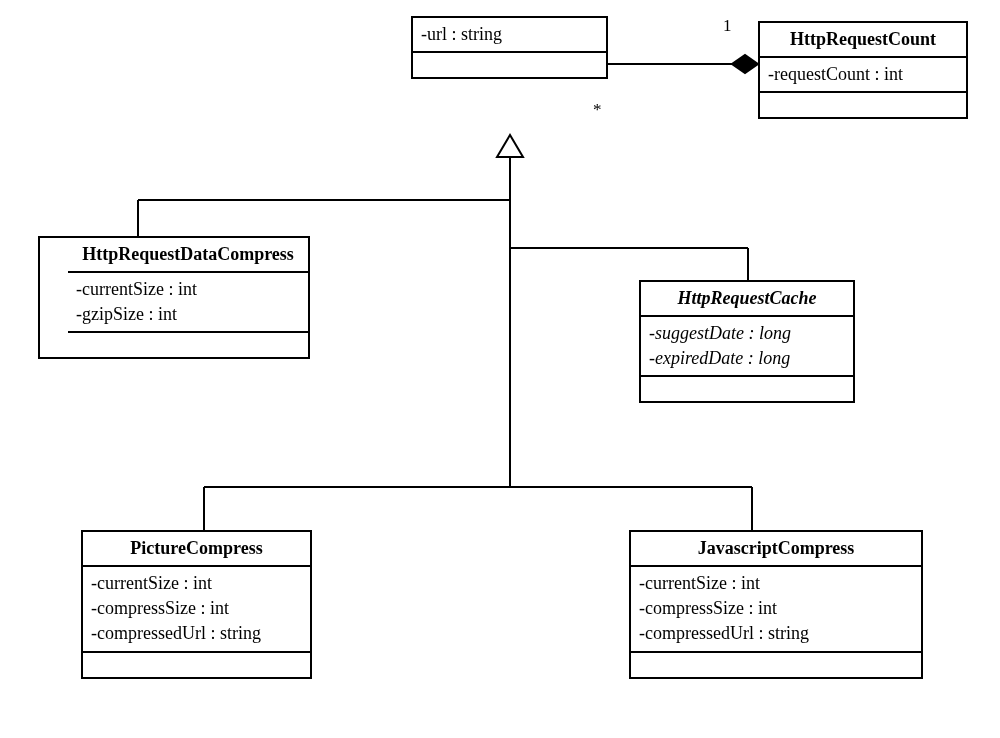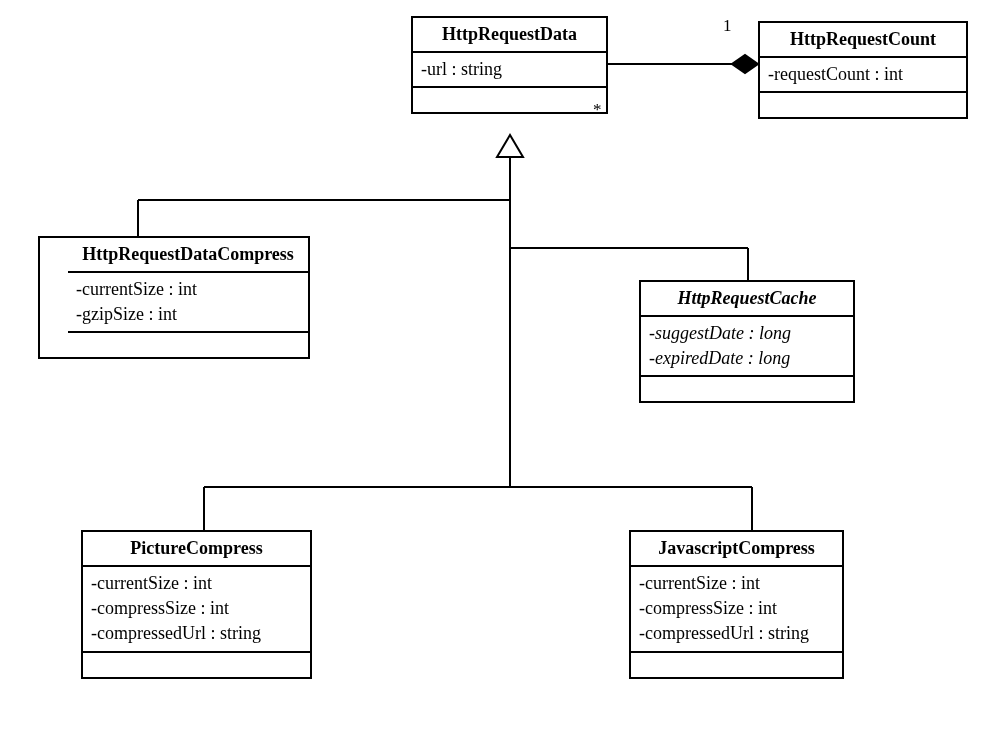--- a/index.html
+++ b/index.html
@@ -45,21 +45,20 @@
   .mult {
     position: absolute;
     font-size: 17px;
     font-family: "Times New Roman", serif;
   }
 </style>
 </head>
 <body>
 
 <div class="uml-class" style="left:411px; top:16px; width:197px;">
-  <div class="uml-name">HttpRequestData</div>
   <div class="uml-attrs">
     <div class="attr-row">-url : string</div>
   </div>
   <div class="uml-ops"></div>
 </div>
 
 <div class="uml-class" style="left:758px; top:21px; width:210px;">
   <div class="uml-name">HttpRequestCount</div>
   <div class="uml-attrs">
     <div class="attr-row">-requestCount : int</div>
@@ -88,21 +87,21 @@
 <div class="uml-class" style="left:81px; top:530px; width:231px;">
   <div class="uml-name">PictureCompress</div>
   <div class="uml-attrs">
     <div class="attr-row">-currentSize : int</div>
     <div class="attr-row">-compressSize : int</div>
     <div class="attr-row">-compressedUrl : string</div>
   </div>
   <div class="uml-ops"></div>
 </div>
 
-<div class="uml-class" style="left:629px; top:530px; width:215px;">
+<div class="uml-class" style="left:629px; top:530px; width:294px;">
   <div class="uml-name">JavascriptCompress</div>
   <div class="uml-attrs">
     <div class="attr-row">-currentSize : int</div>
     <div class="attr-row">-compressSize : int</div>
     <div class="attr-row">-compressedUrl : string</div>
   </div>
   <div class="uml-ops"></div>
 </div>
 
 <div class="mult" style="left:723px; top:16px;">1</div>

